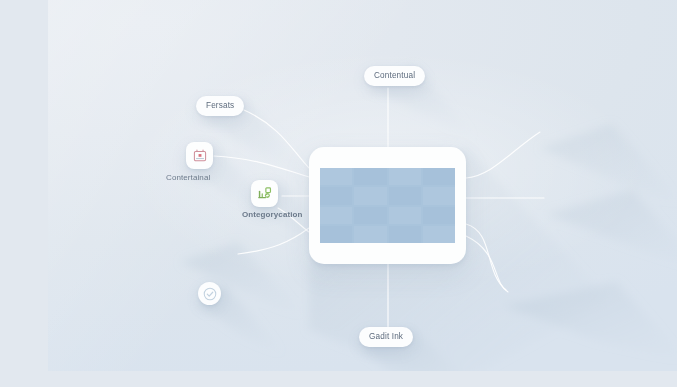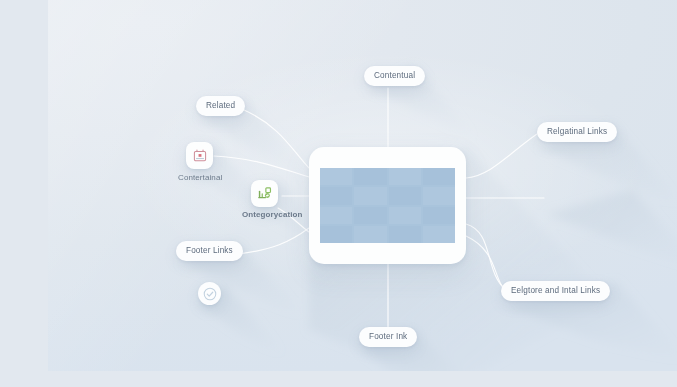--- a/index.html
+++ b/index.html
@@ -204,40 +204,37 @@
       <div class="cell alt"></div>
       <div class="cell alt"></div>
       <div class="cell"></div>
       <div class="cell alt"></div>
       <div class="cell"></div>
     </div>
   </div>
 
   <div class="pill" style="left:316px; top:66px;">Contentual</div>
 
-  <div class="pill" style="left:148px; top:96px;">Related</div>
-
-  <div class="pill" style="left:128px; top:241px;">Footer Links</div>
-
-  <div class="pill" style="left:489px; top:122px;">Relgatinal Links</div>
-
-
-  <div class="pill" style="left:453px; top:281px;">Eelgtore and Intal Links</div>
-
-  <div class="pill" style="left:311px; top:327px;">Footer Ink</div>
+  <div class="pill" style="left:148px; top:96px;">Fersats</div>
+
+
+
+
+
+  <div class="pill" style="left:311px; top:327px;">Gadit Ink</div>
 
   <div class="appicon" style="left:138px; top:142px;">
     <svg width="16" height="16" viewBox="0 0 20 20">
       <rect x="3" y="4.5" width="14" height="11.5" rx="1.6" fill="none" stroke="#cf8f9a" stroke-width="1.3"></rect>
       <path d="M6.2 4.5 L6.2 2.4 M13.8 4.5 L13.8 2.4" stroke="#cf8f9a" stroke-width="1.3" stroke-linecap="round"></path>
       <rect x="8.2" y="7.6" width="3.6" height="3.4" fill="#d9737f"></rect>
       <path d="M5.6 13.2 L14.4 13.2" stroke="#b9c7d4" stroke-width="1.2" stroke-linecap="round"></path>
     </svg>
   </div>
-  <div class="icon-caption" style="left:130px; top:173px;text-align:center;">Contertainal</div>
+  <div class="icon-caption" style="left:118px; top:173px;text-align:center;">Contertainal</div>
 
   <div class="appicon" style="left:203px; top:180px;">
     <svg width="17" height="17" viewBox="0 0 20 20">
       <path d="M4.2 14.4 L4.2 7.6" stroke="#7fae59" stroke-width="1.7" stroke-linecap="round"></path>
       <path d="M7.4 14.4 L7.4 10.6" stroke="#9ac47a" stroke-width="1.7" stroke-linecap="round"></path>
       <path d="M3.2 14.8 L11.2 14.8" stroke="#7fae59" stroke-width="1.3" stroke-linecap="round"></path>
       <rect x="11.6" y="3.4" width="5.4" height="5.4" rx="1" fill="none" stroke="#8cbf63" stroke-width="1.4"></rect>
       <circle cx="13.4" cy="12.4" r="2.9" fill="#8cbf63"></circle>
       <path d="M12.2 12.4 L14.6 12.4 M13.9 11.3 L12.9 13.5" stroke="#ffffff" stroke-width="1" stroke-linecap="round"></path>
     </svg>

